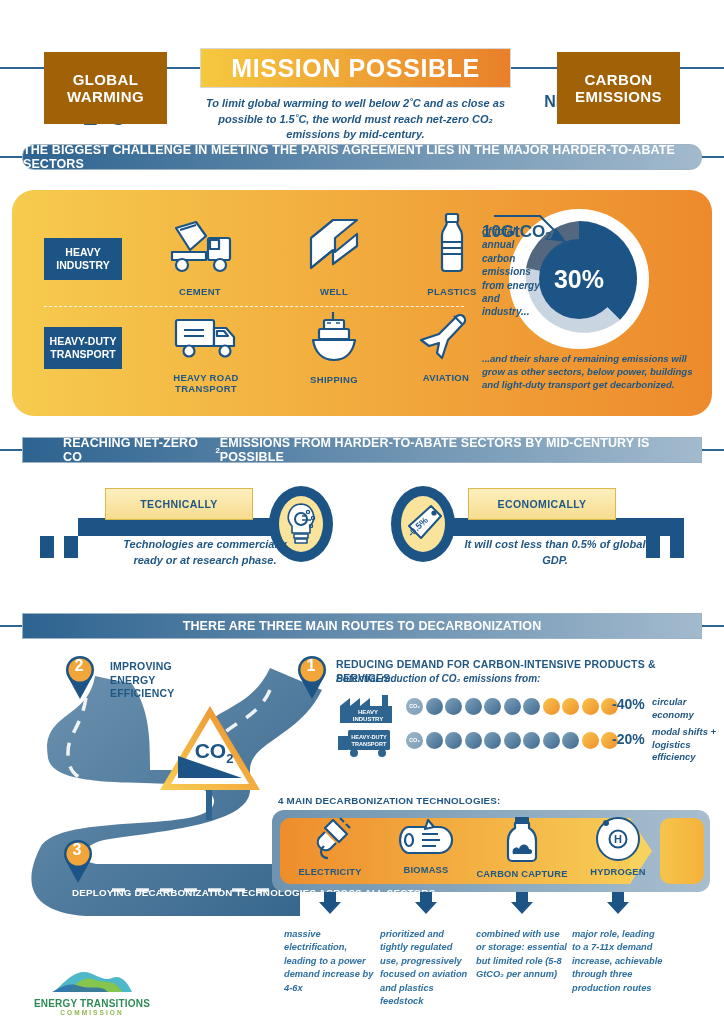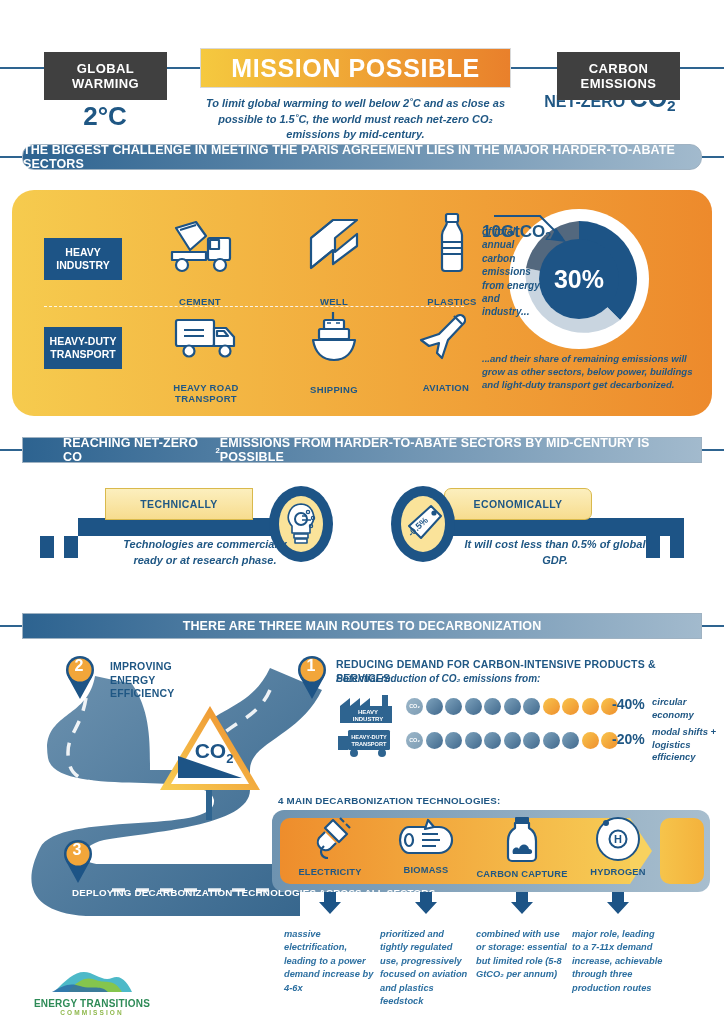--- a/index.html
+++ b/index.html
@@ -10,23 +10,23 @@
     position: relative;
     overflow: hidden;
     color: #1F5784;
   }
   .page { position: relative; width: 724px; height: 1024px; }
 
   
   .hdr { position:absolute; left:0; top:20px; width:724px; height:120px; }
   .hdr-rule { position:absolute; left:0; top:47px; width:724px; height:2px; background:#2E6490; }
   .badge {
-    position:absolute; background:#404040; color:#fff;
-    font-size:13px; font-weight:bold; letter-spacing:.4px;
-    text-align:center; padding:9px 0; z-index:3;
+    position:absolute; background:#a16207; color:#fff;
+    font-size:15px; font-weight:bold; letter-spacing:.4px;
+    text-align:center; padding:19px 0; z-index:3;
   }
   .badge.left { left:44px; top:32px; width:123px; }
   .badge.right { left:557px; top:32px; width:123px; }
   .mission {
     position:absolute; left:200px; top:28px; width:311px; height:40px; z-index:3;
     background:linear-gradient(to right,#F5C93F,#E9802B);
     color:#fff; font-size:25px; font-weight:bold; letter-spacing:.6px;
     display:flex; align-items:center; justify-content:center;
     border:1px solid #d9d9d9;
   }
@@ -68,21 +68,21 @@
   .sector-tag {
     position:absolute; background:#1D5486; color:#fff;
     font-size:10.5px; font-weight:bold; text-align:center;
     padding:8px 0; line-height:1.22; width:78px;
   }
   .sector-tag.t1 { left:32px; top:48px; }
   .sector-tag.t2 { left:32px; top:137px; }
   .dashline { position:absolute; left:32px; top:116px; width:420px;
     border-top:1.5px dashed #ffffff; opacity:.85; }
   .icon-cell { position:absolute; width:120px; text-align:center; }
-  .icon-cell .lbl { font-size:9.5px; font-weight:bold; color:#1F5784; letter-spacing:.3px; margin-top:20px; }
+  .icon-cell .lbl { font-size:9.5px; font-weight:bold; color:#1F5784; letter-spacing:.3px; margin-top:10px; }
   .icon-cell svg { display:block; margin:0 auto; }
 
   
   .donut-wrap { position:absolute; left:492px; top:14px; width:150px; height:150px; }
   .stat10 { position:absolute; left:470px; top:32px; font-size:17px; font-weight:bold; color:#1F5784; }
   .stat-desc { position:absolute; left:470px; top:35px; width:62px; font-size:10px;
     font-style:italic; font-weight:bold; color:#1F5784; line-height:1.34; }
   .stat-note { position:absolute; left:470px; top:162px; width:218px; font-size:9.6px;
     font-style:italic; font-weight:bold; color:#1F5784; line-height:1.36; }
 
@@ -312,21 +312,21 @@
           <circle cx="43" cy="42" r="1.6"></circle>
         <path d="M34 32 h5 M34 36 h9"></path>
       </g>
       <circle cx="33" cy="35" r="6" fill="none" stroke="#1D5486" stroke-width="2"></circle>
     </svg>
     <div class="key-text" style="left:110px;top:66px;">Technologies are commercially ready or at research phase.</div>
 
     <svg style="position:absolute;left:394px;top:30px;" width="290" height="64" viewBox="0 0 290 64">
       <path d="M0 18 h290 v18 H0 z M290 18 v40 h-14 v-22 h-10 v22 h-14 v-40 z" fill="#1D5486"></path>
     </svg>
-    <div class="pill-label" style="left:444px;top:18px;border-radius:7px;">ECONOMICALLY</div>
+    <div class="pill-label" style="left:468px;top:18px;">ECONOMICALLY</div>
     <svg style="position:absolute;left:390px;top:14px;" width="66" height="80" viewBox="0 0 66 80">
       <ellipse cx="33" cy="40" rx="32" ry="38" fill="#1D5486"></ellipse>
       <ellipse cx="33" cy="40" rx="22" ry="28" fill="#FAE39A"></ellipse>
       <g fill="#fff" stroke="#1D5486" stroke-width="2" stroke-linejoin="round">
         <path d="M41 22 l10 10 l-20 22 l-12 -12 z"></path>
       </g>
       <circle cx="44" cy="29" r="2.6" fill="#1D5486"></circle>
       <text x="30" y="45" fill="#1D5486" font-size="9" font-weight="bold" font-family="Liberation Sans, sans-serif" transform="rotate(-43 30 45)" text-anchor="middle">-0.5%</text>
     </svg>
     <div class="key-text" style="left:460px;top:66px;">It will cost less than 0.5% of global GDP.</div>

